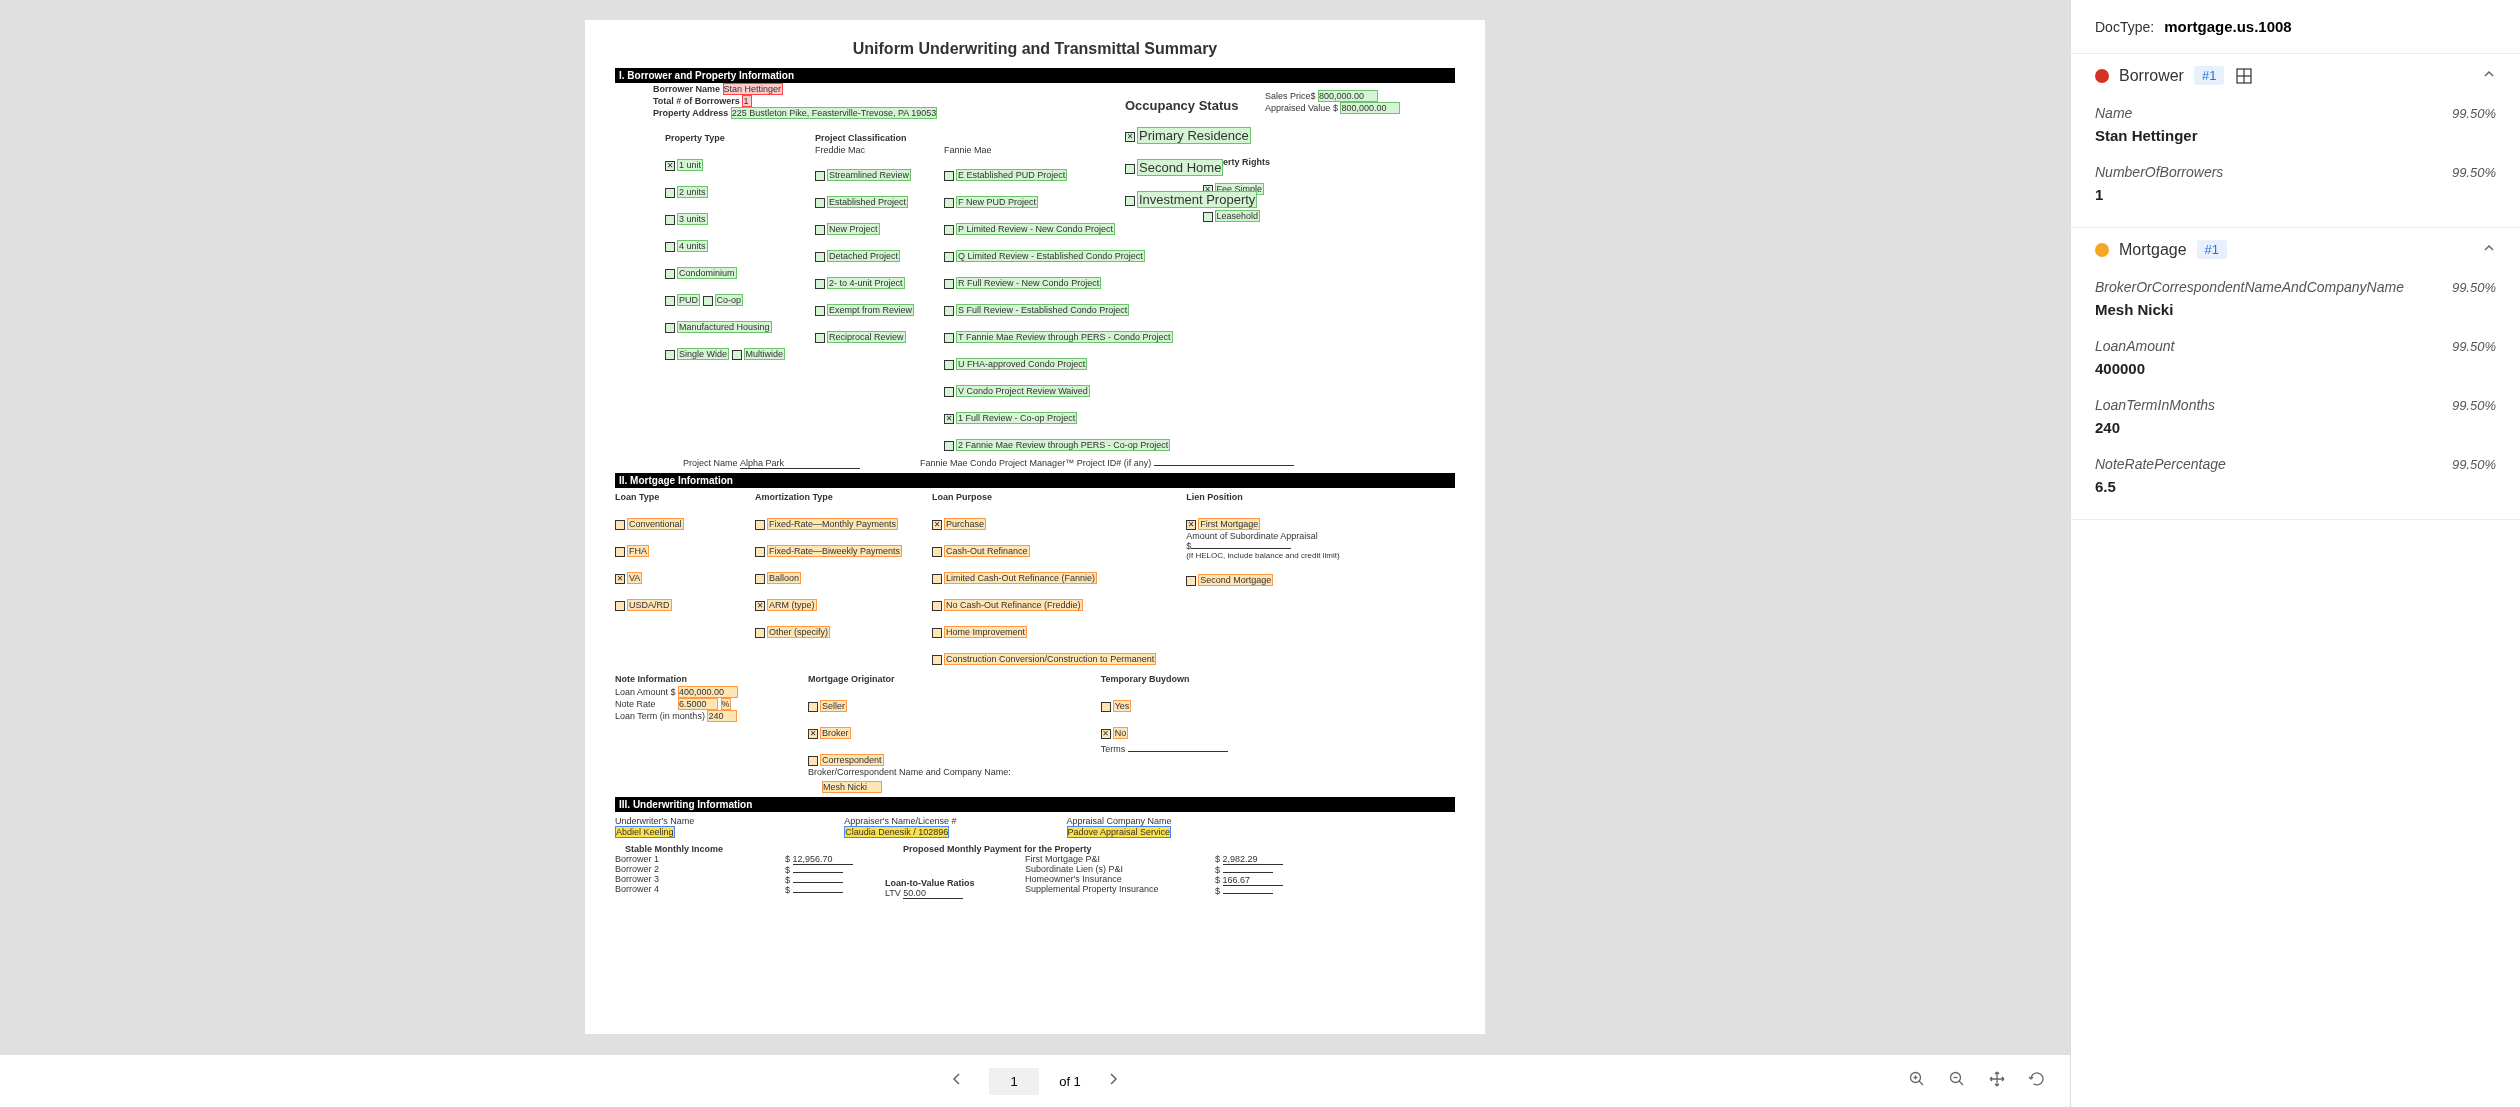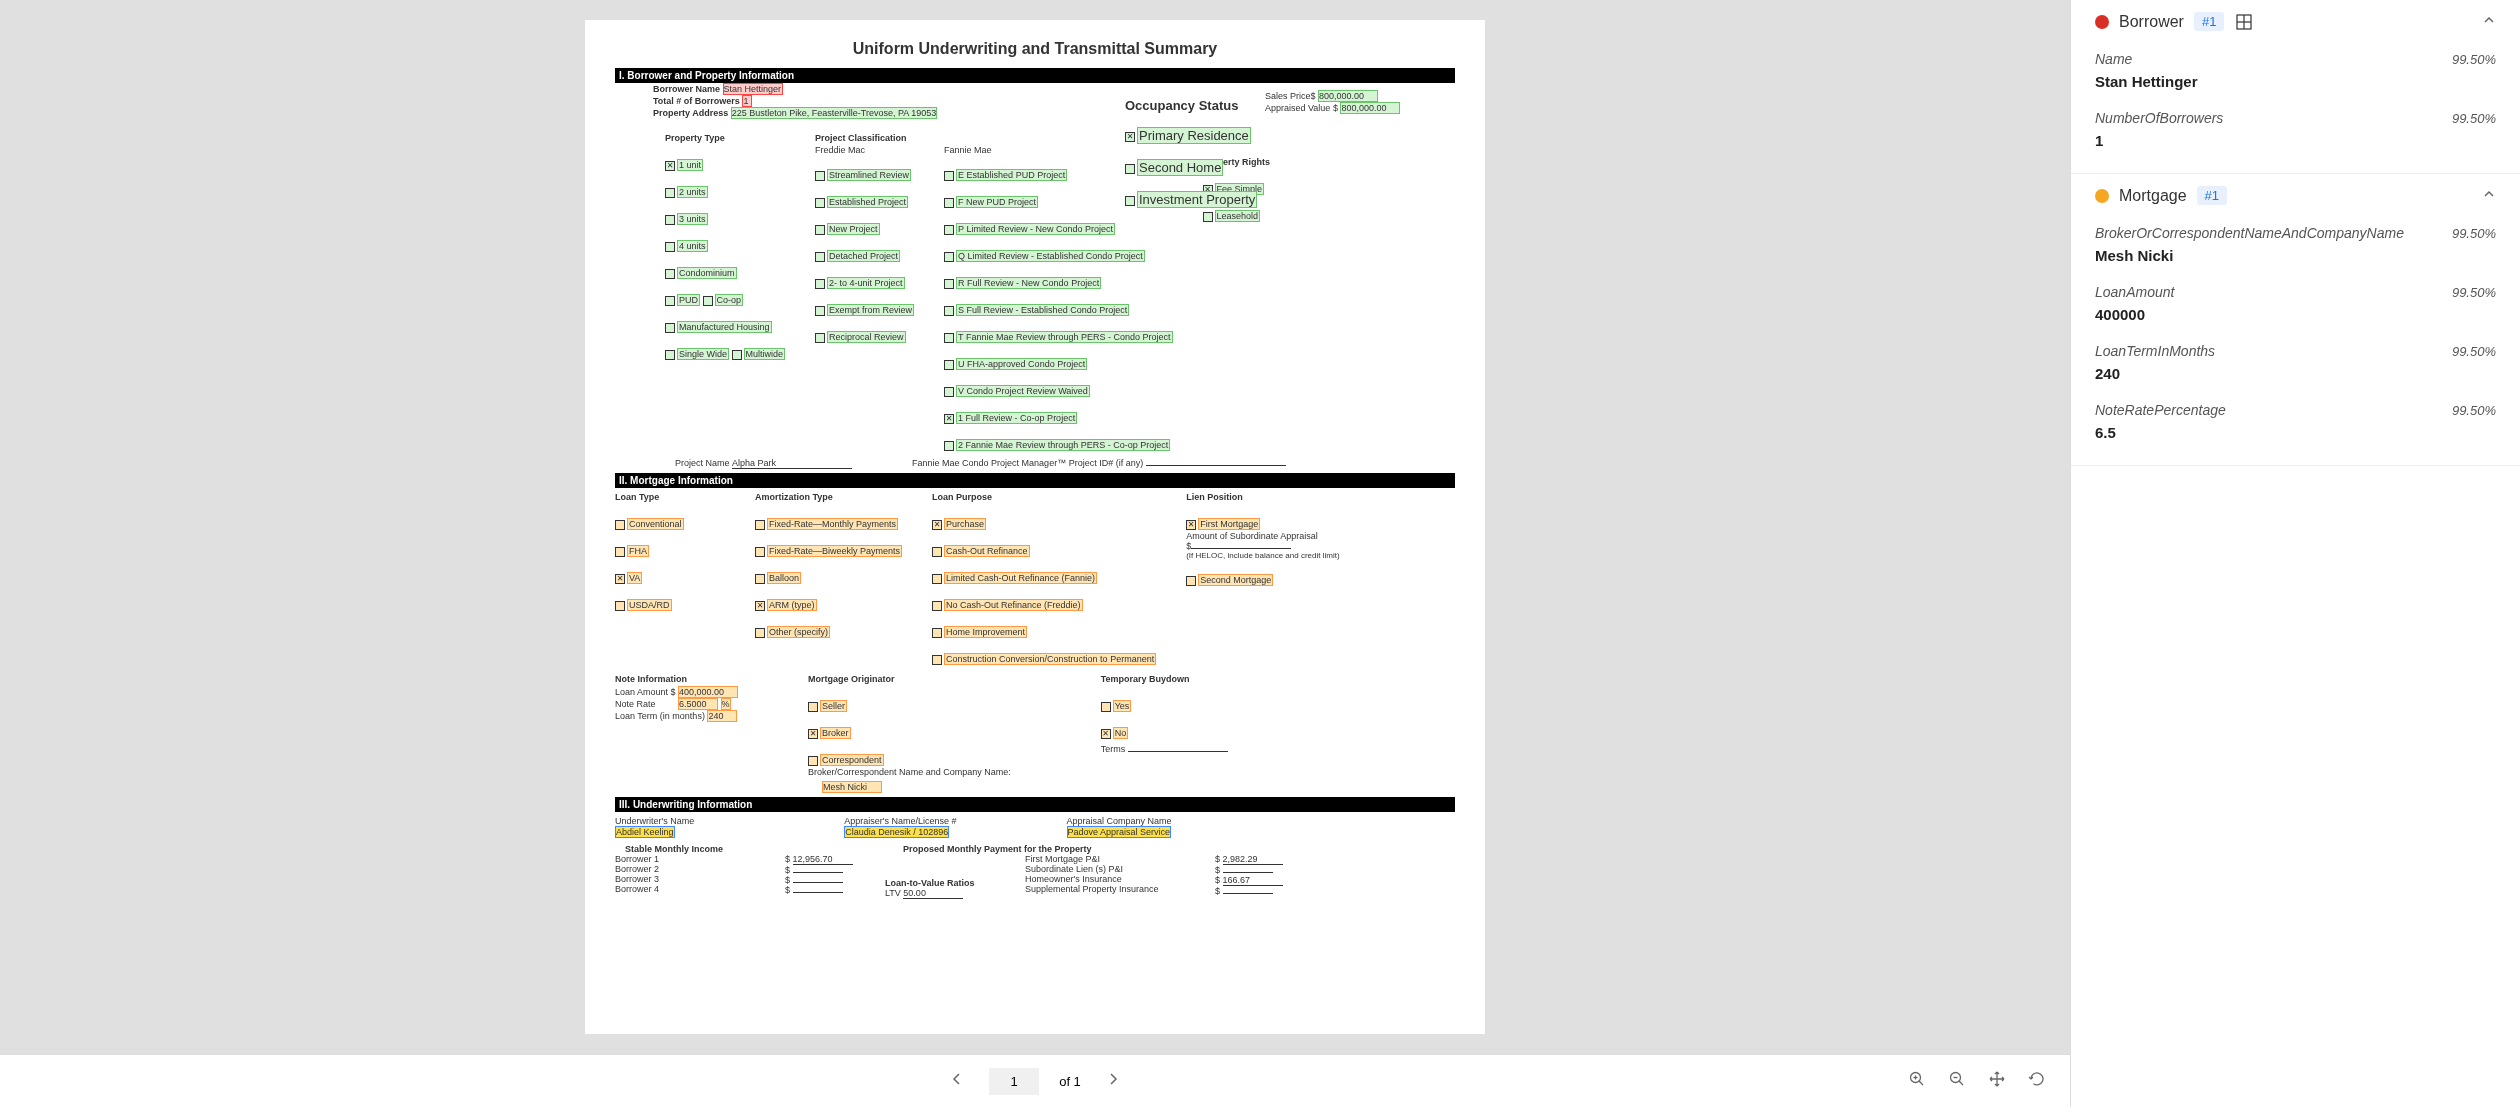--- a/index.html
+++ b/index.html
@@ -125,21 +125,21 @@
           <div><span class="checkbox hl-green"></span><span class="checkbox-item hl-green">2 Fannie Mae Review through PERS - Co-op Project</span></div>
         </div>
         <div class="col">
           <div class="col-header" style="margin-top:24px">Property Rights</div>
           <div><span class="checkbox checked hl-green"></span><span class="checkbox-item hl-green">Fee Simple</span></div>
           <div><span class="checkbox hl-green"></span><span class="checkbox-item hl-green">Leasehold</span></div>
         </div>
       </div>
 
       <div class="field-row" style="margin-top:6px;gap:60px">
-        <div style="margin-left:22px">
+        <div style="margin-left:30px">
           <span>Project Name</span>
           <span class="field-value" style="min-width:120px">Alpha Park</span>
         </div>
         <div>
           <span>Fannie Mae Condo Project Manager™ Project ID# (if any)</span>
           <span class="field-value" style="min-width:140px"></span>
         </div>
       </div>
 
       <div class="section-header">II. Mortgage Information</div>
@@ -284,20 +284,24 @@
           </svg></span>
       <span class="toolbar-btn"><svg width="18" height="18" viewBox="0 0 18 18" fill="none" stroke="currentColor" stroke-width="1.3">
             <path d="M3 9 A6 6 0 1 1 5.5 13.8"></path>
             <path d="M3 9 L1 7 M3 9 L5 7"></path>
           </svg></span>
     </div>
   </div>
 </div>
 
 <div class="side-panel">
+  <div class="doctype-row">
+    <span class="doctype-label">DocType:</span>
+    <span class="doctype-value">mortgage.us.1008</span>
+  </div>
 
   <div class="entity-section">
     <div class="entity-header">
       <span class="entity-dot red"></span>
       <span class="entity-name">Borrower</span>
       <span class="entity-badge">#1</span>
       <span class="entity-grid-icon"><svg viewBox="0 0 16 16" fill="none" stroke="#333" stroke-width="1.2">
             <rect x="1" y="1" width="14" height="14"></rect>
             <line x1="1" y1="8" x2="15" y2="8"></line>
             <line x1="8" y1="1" x2="8" y2="15"></line>

